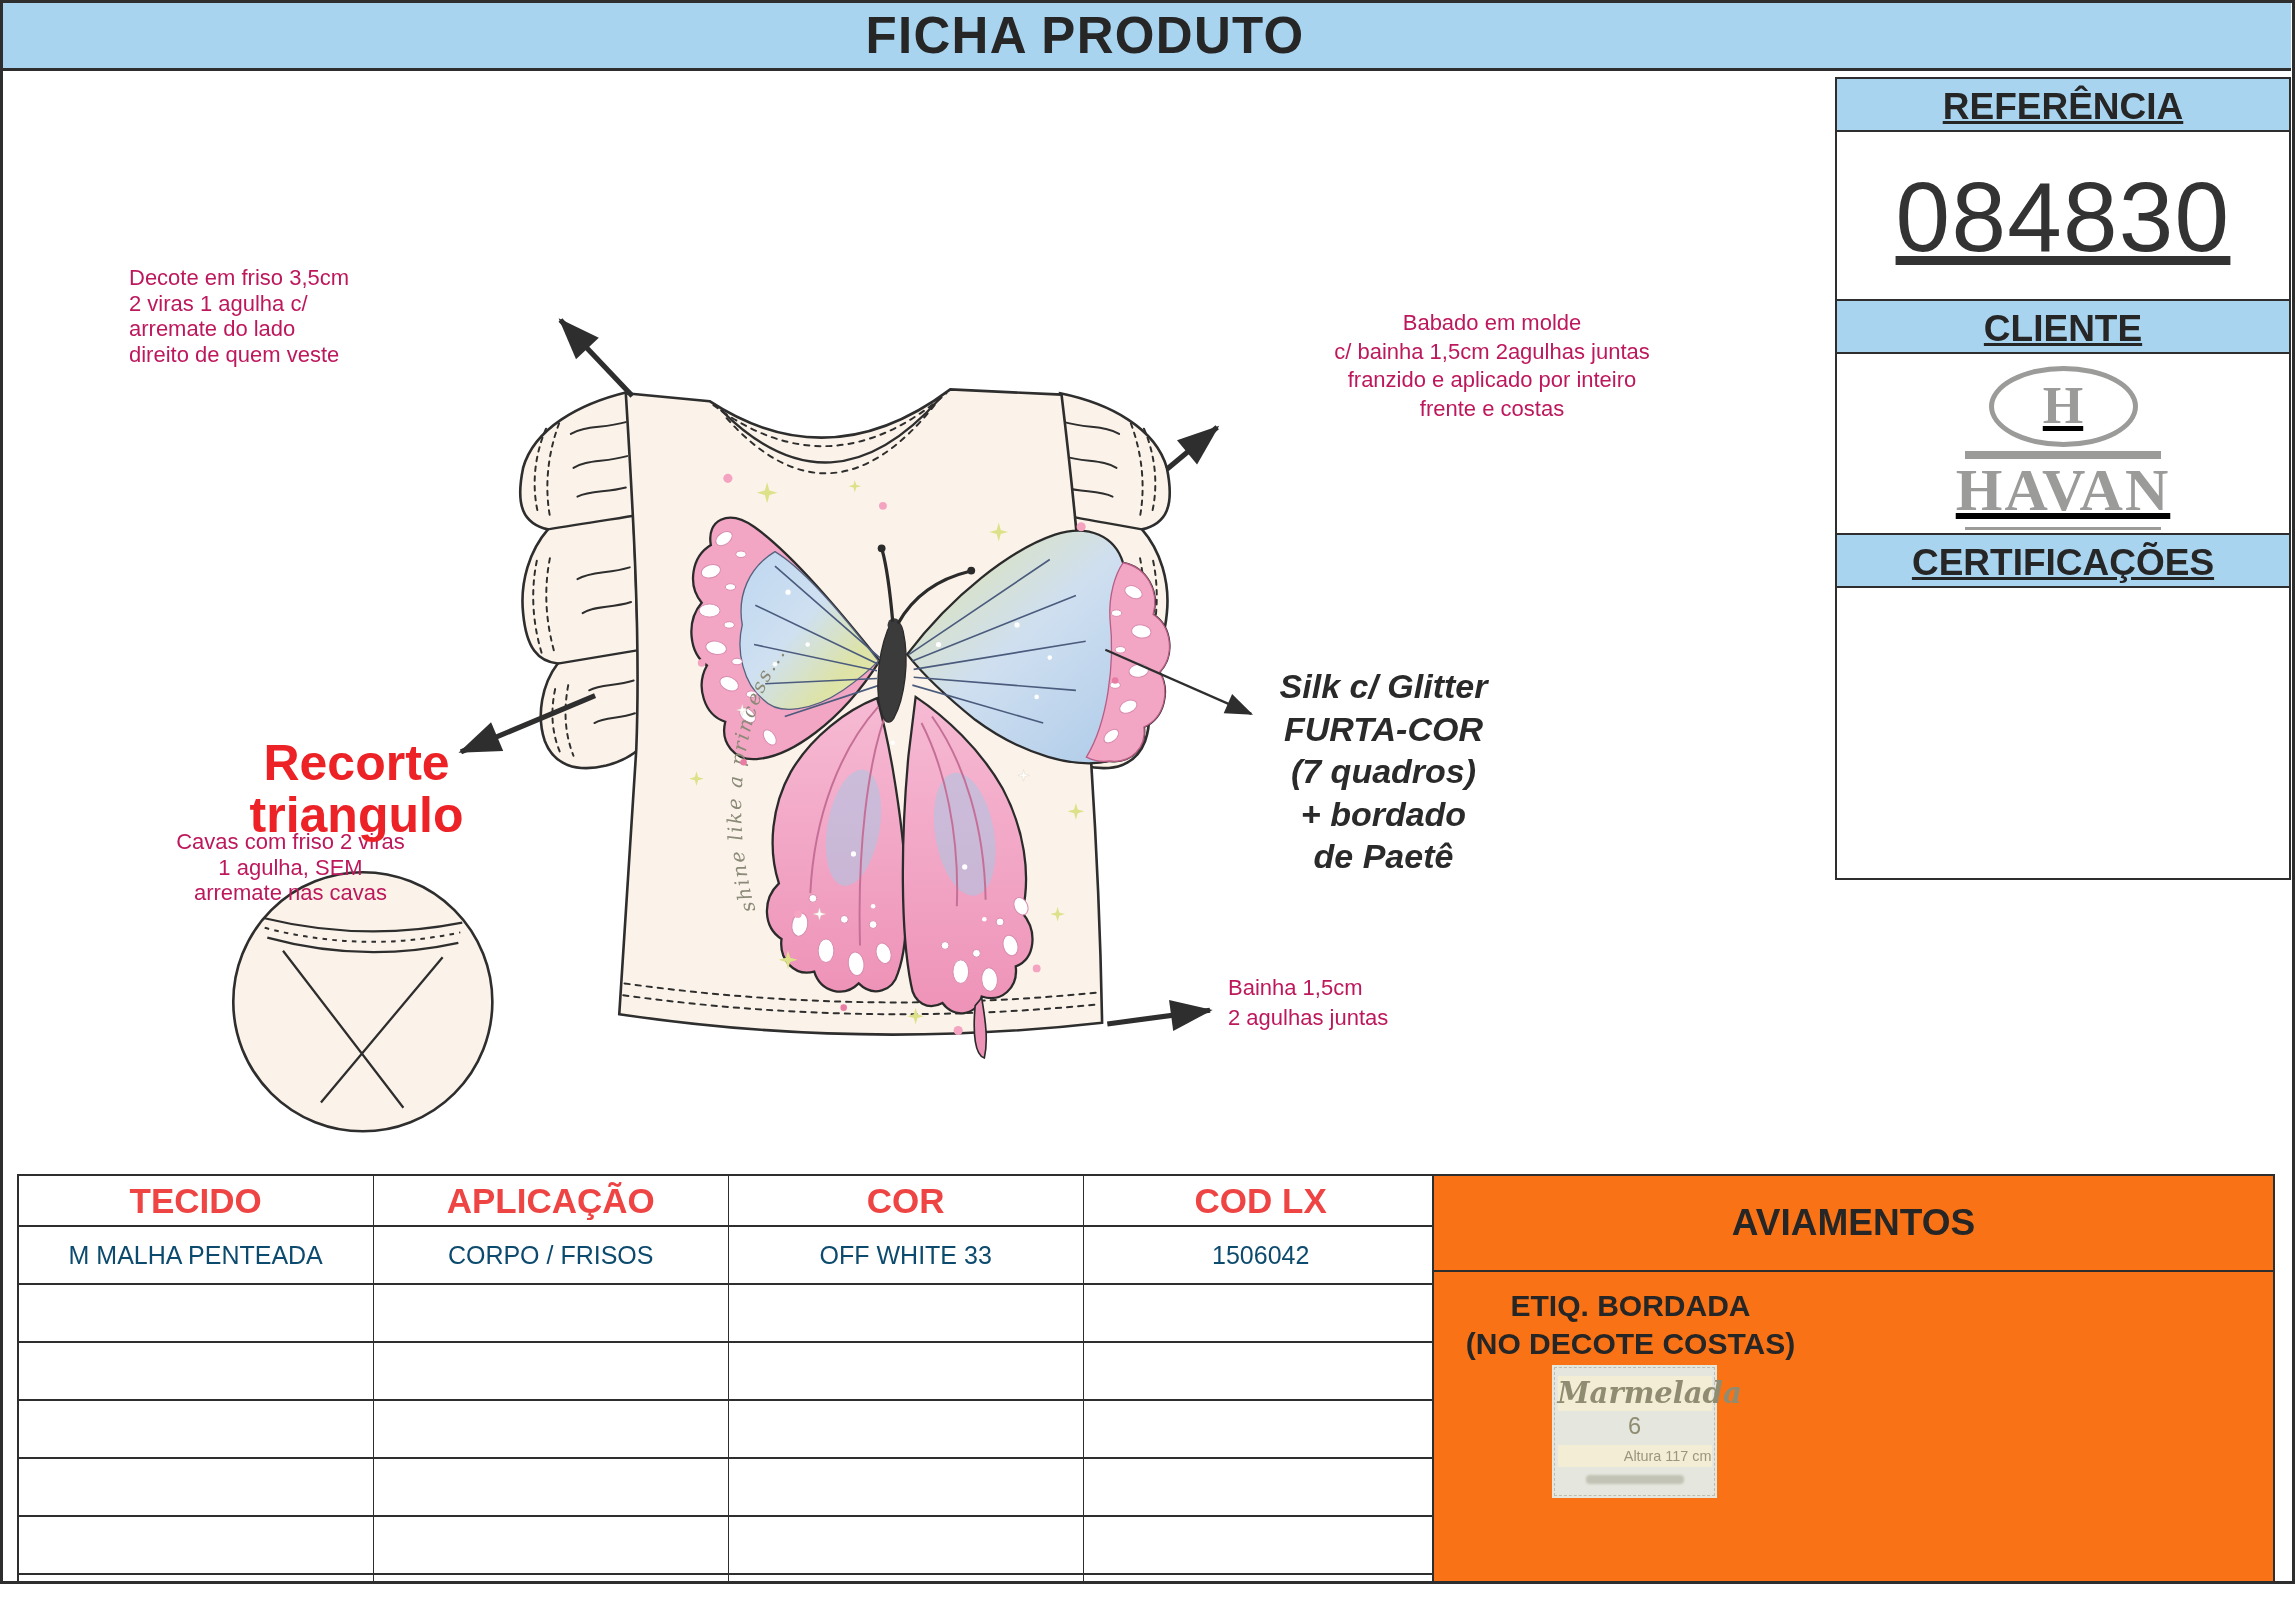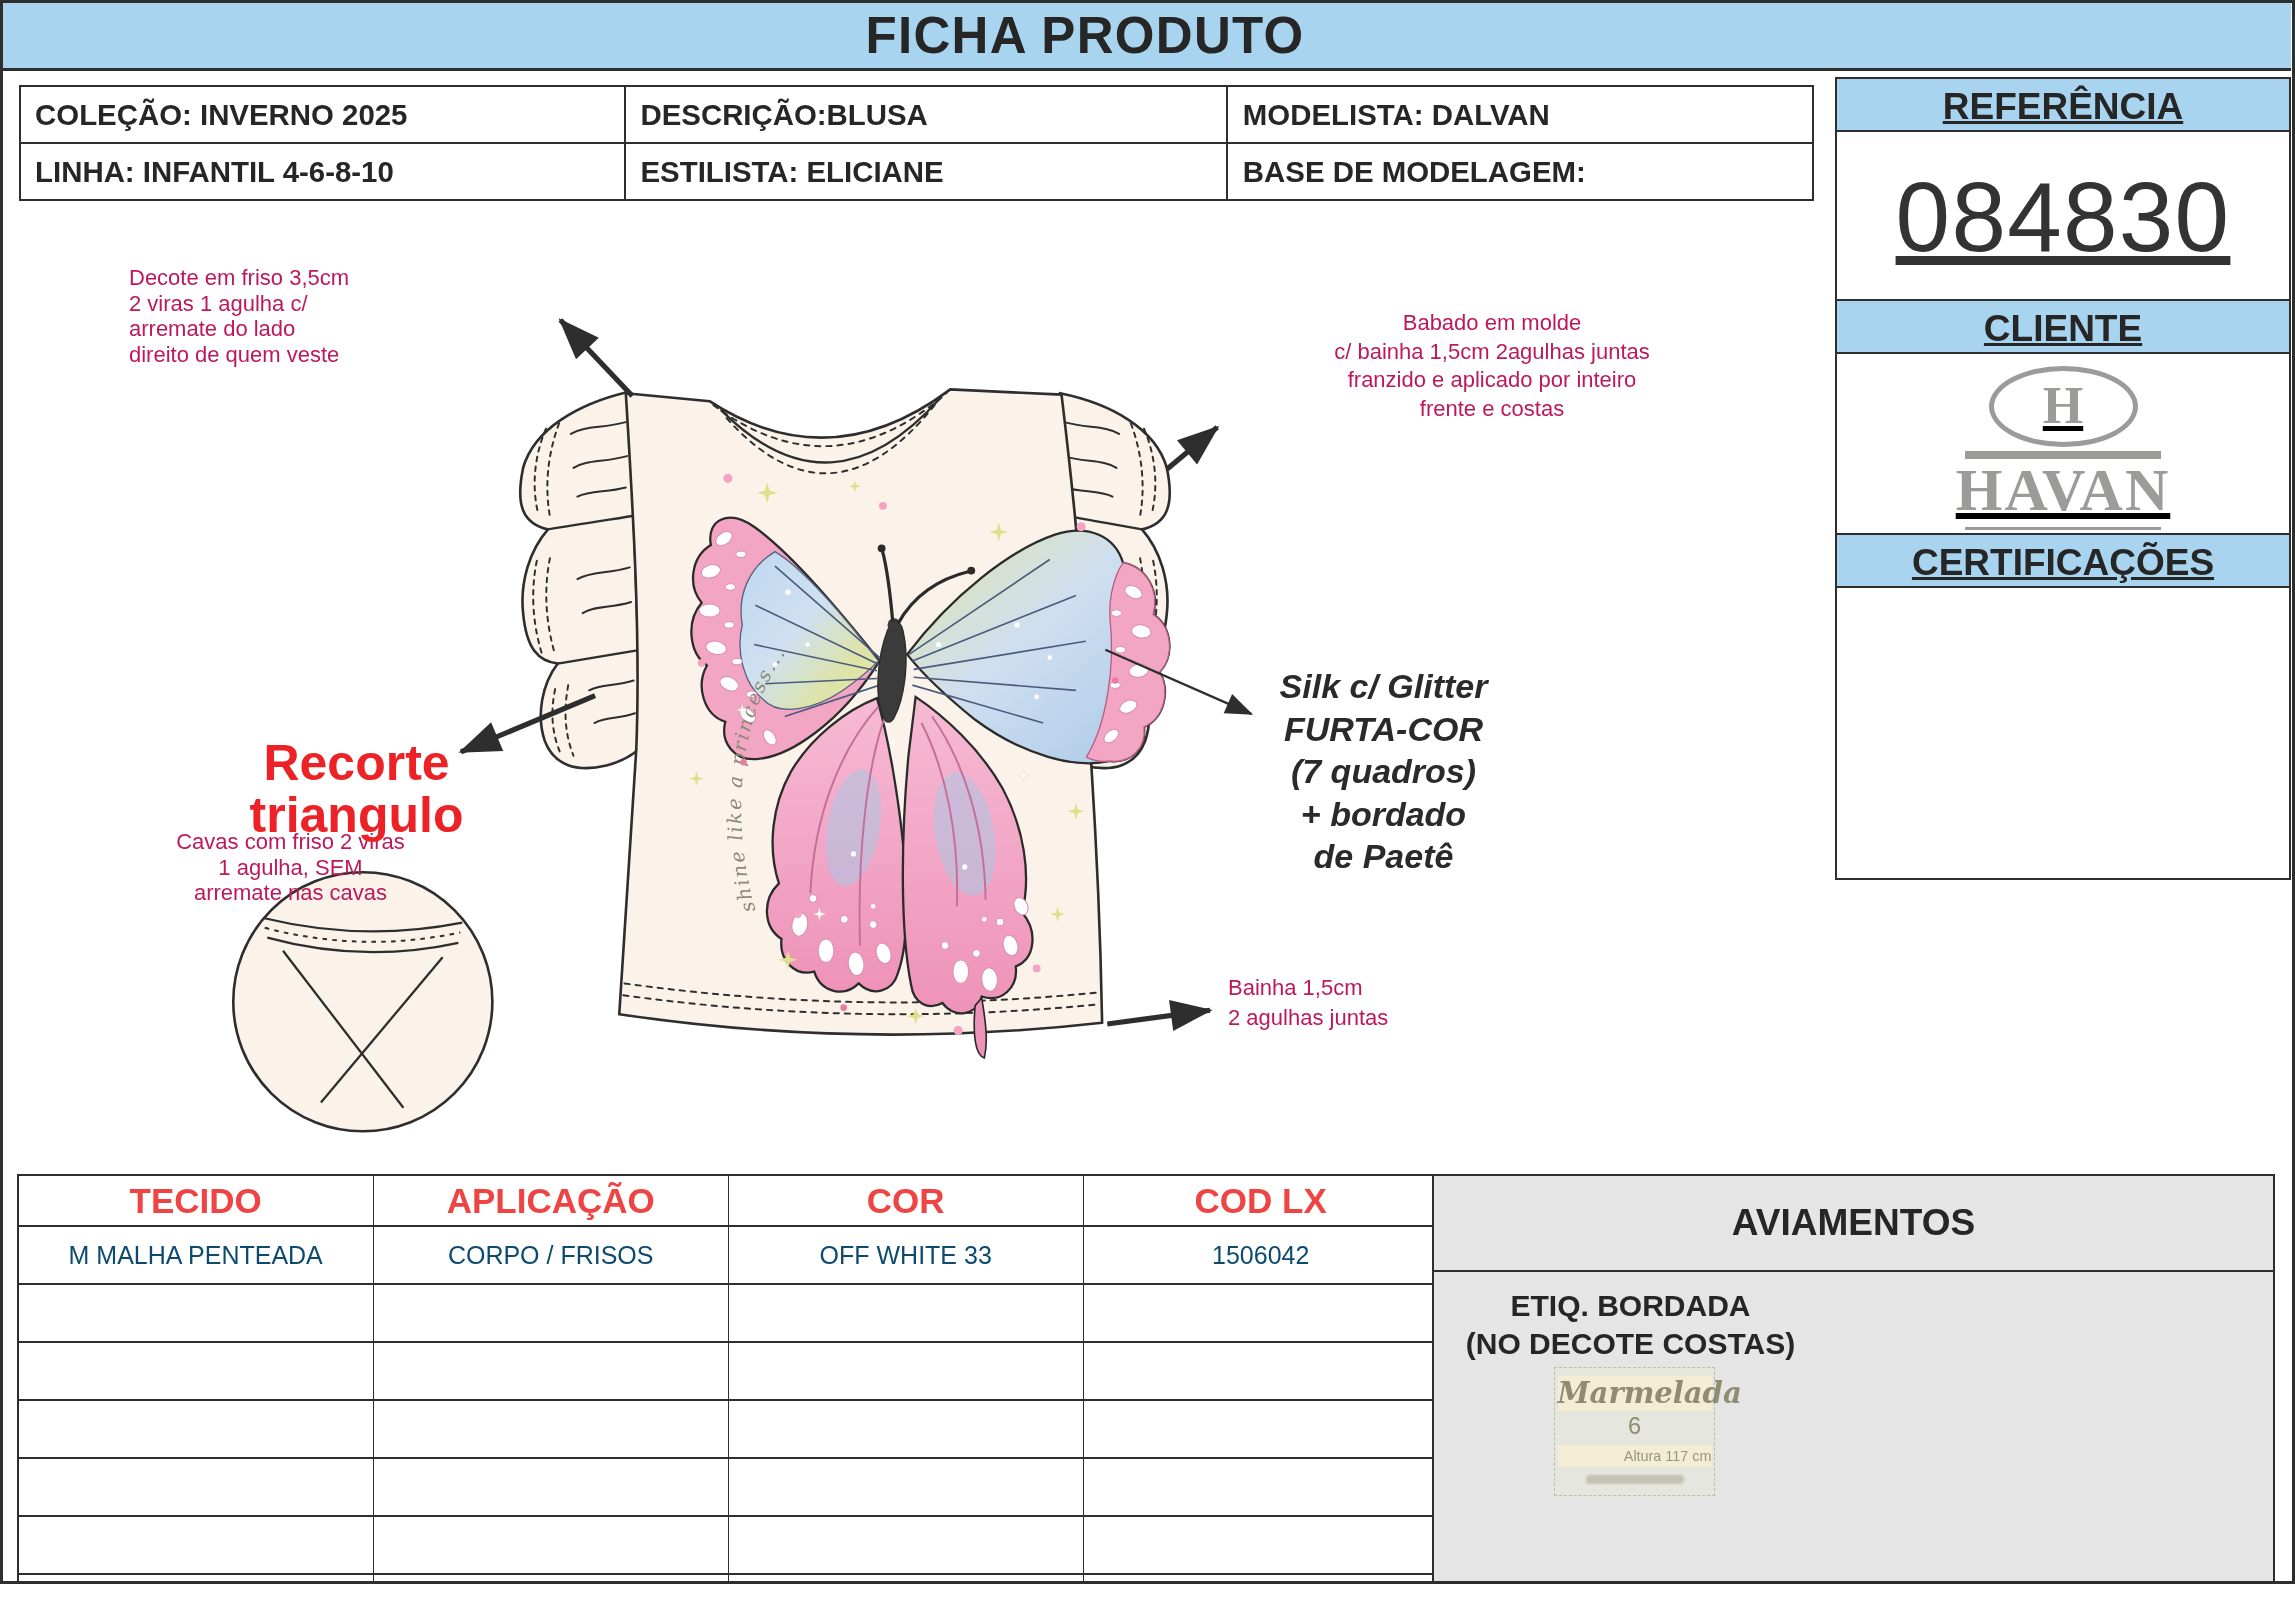--- a/index.html
+++ b/index.html
@@ -33,55 +33,41 @@
   .ann-silk{position:absolute;white-space:pre-line;text-align:center;font-size:34px;font-weight:bold;font-style:italic;color:#2a2a2a;line-height:1.25;}
   .ann-babado{line-height:1.3;}
   .ann-bainha{line-height:1.35;}
   
   .materials{position:absolute;left:13.7px;top:1171px;border-collapse:collapse;table-layout:fixed;}
   .materials th{border:2.6px solid #2e2e2e;border-left-width:1.3px;border-right-width:1.3px;height:47px;font-size:35px;font-weight:bold;color:#ef4444;background:#fff;}
   .materials td{border:2.6px solid #2e2e2e;border-left-width:1.3px;border-right-width:1.3px;height:54px;font-size:25px;color:#0c4a6e;text-align:center;background:#fff;}
   .materials tr > *:first-child{border-left-width:2.6px;}
   .materials tr > *:last-child{border-right-width:2.6px;}
   
-  .aviamentos{position:absolute;left:1429px;top:1171px;width:843px;height:424px;border:2px solid #2e2e2e;box-sizing:border-box;background:#e5e5e5;}
+  .aviamentos{position:absolute;left:1429px;top:1171px;width:843px;height:424px;border:2px solid #2e2e2e;box-sizing:border-box;background:#f97316;}
   .av-hdr{height:94px;border-bottom:2px solid #2e2e2e;text-align:center;font-size:37px;font-weight:bold;color:#262626;line-height:94px;}
   .av-note{position:absolute;left:6.5px;top:111px;width:380px;text-align:center;font-size:30px;font-weight:bold;color:#262626;white-space:pre-line;line-height:1.25;}
   .tag{position:absolute;left:118px;top:189px;width:165px;height:133px;background:#e5e6dd;}
   .tag::before{content:"";position:absolute;left:2px;top:2px;right:2px;bottom:2px;border:1.3px dashed #bcbdae;}
   .tag-stripe{position:relative;margin:10.5px auto 0;width:154px;background:#f3edd6;text-align:right;}
   .tag-brand{height:35px;line-height:35px;font-family:"DejaVu Serif", serif;font-style:italic;font-weight:bold;font-size:29px;color:#8f8c72;}
   .tag-size{text-align:center;font-size:23.6px;color:#8f8c72;margin-top:2.6px;}
   .tag-alt{height:22px;line-height:22px;font-size:14.4px;color:#9a967c;margin-top:5.2px;}
   .tag-blur{width:98px;height:8.5px;background:#c2c3b4;margin:7.9px auto 0;border-radius:3.9px;filter:blur(1.3px);}
   .art{position:absolute;left:0;top:0;pointer-events:none;}
 </style>
 </head>
 <body>
 
 <div class="page">
 
   <div class="titlebar">
     <span>FICHA PRODUTO</span>
   </div>
 
-  <table class="info-table">
-    <tbody>
-        <tr>
-      <td style="width:589px">COLEÇÃO: INVERNO 2025</td>
-      <td style="width:586px">DESCRIÇÃO:BLUSA</td>
-      <td style="width:569px">MODELISTA: DALVAN</td>
-    </tr>
-    <tr>
-      <td>LINHA: INFANTIL 4-6-8-10</td>
-      <td>ESTILISTA: ELICIANE</td>
-      <td>BASE DE MODELAGEM:</td>
-    </tr>
-  </tbody>
-    </table>
 
   <div class="sidebar">
     <div class="sb sb-hdr">REFERÊNCIA</div>
     <div class="sb sb-val">084830</div>
     <div class="sb sb-hdr">CLIENTE</div>
     <div class="sb sb-logo">
       <div class="havan">
         <div class="havan-ellipse">
             <span>H</span>
           </div>

